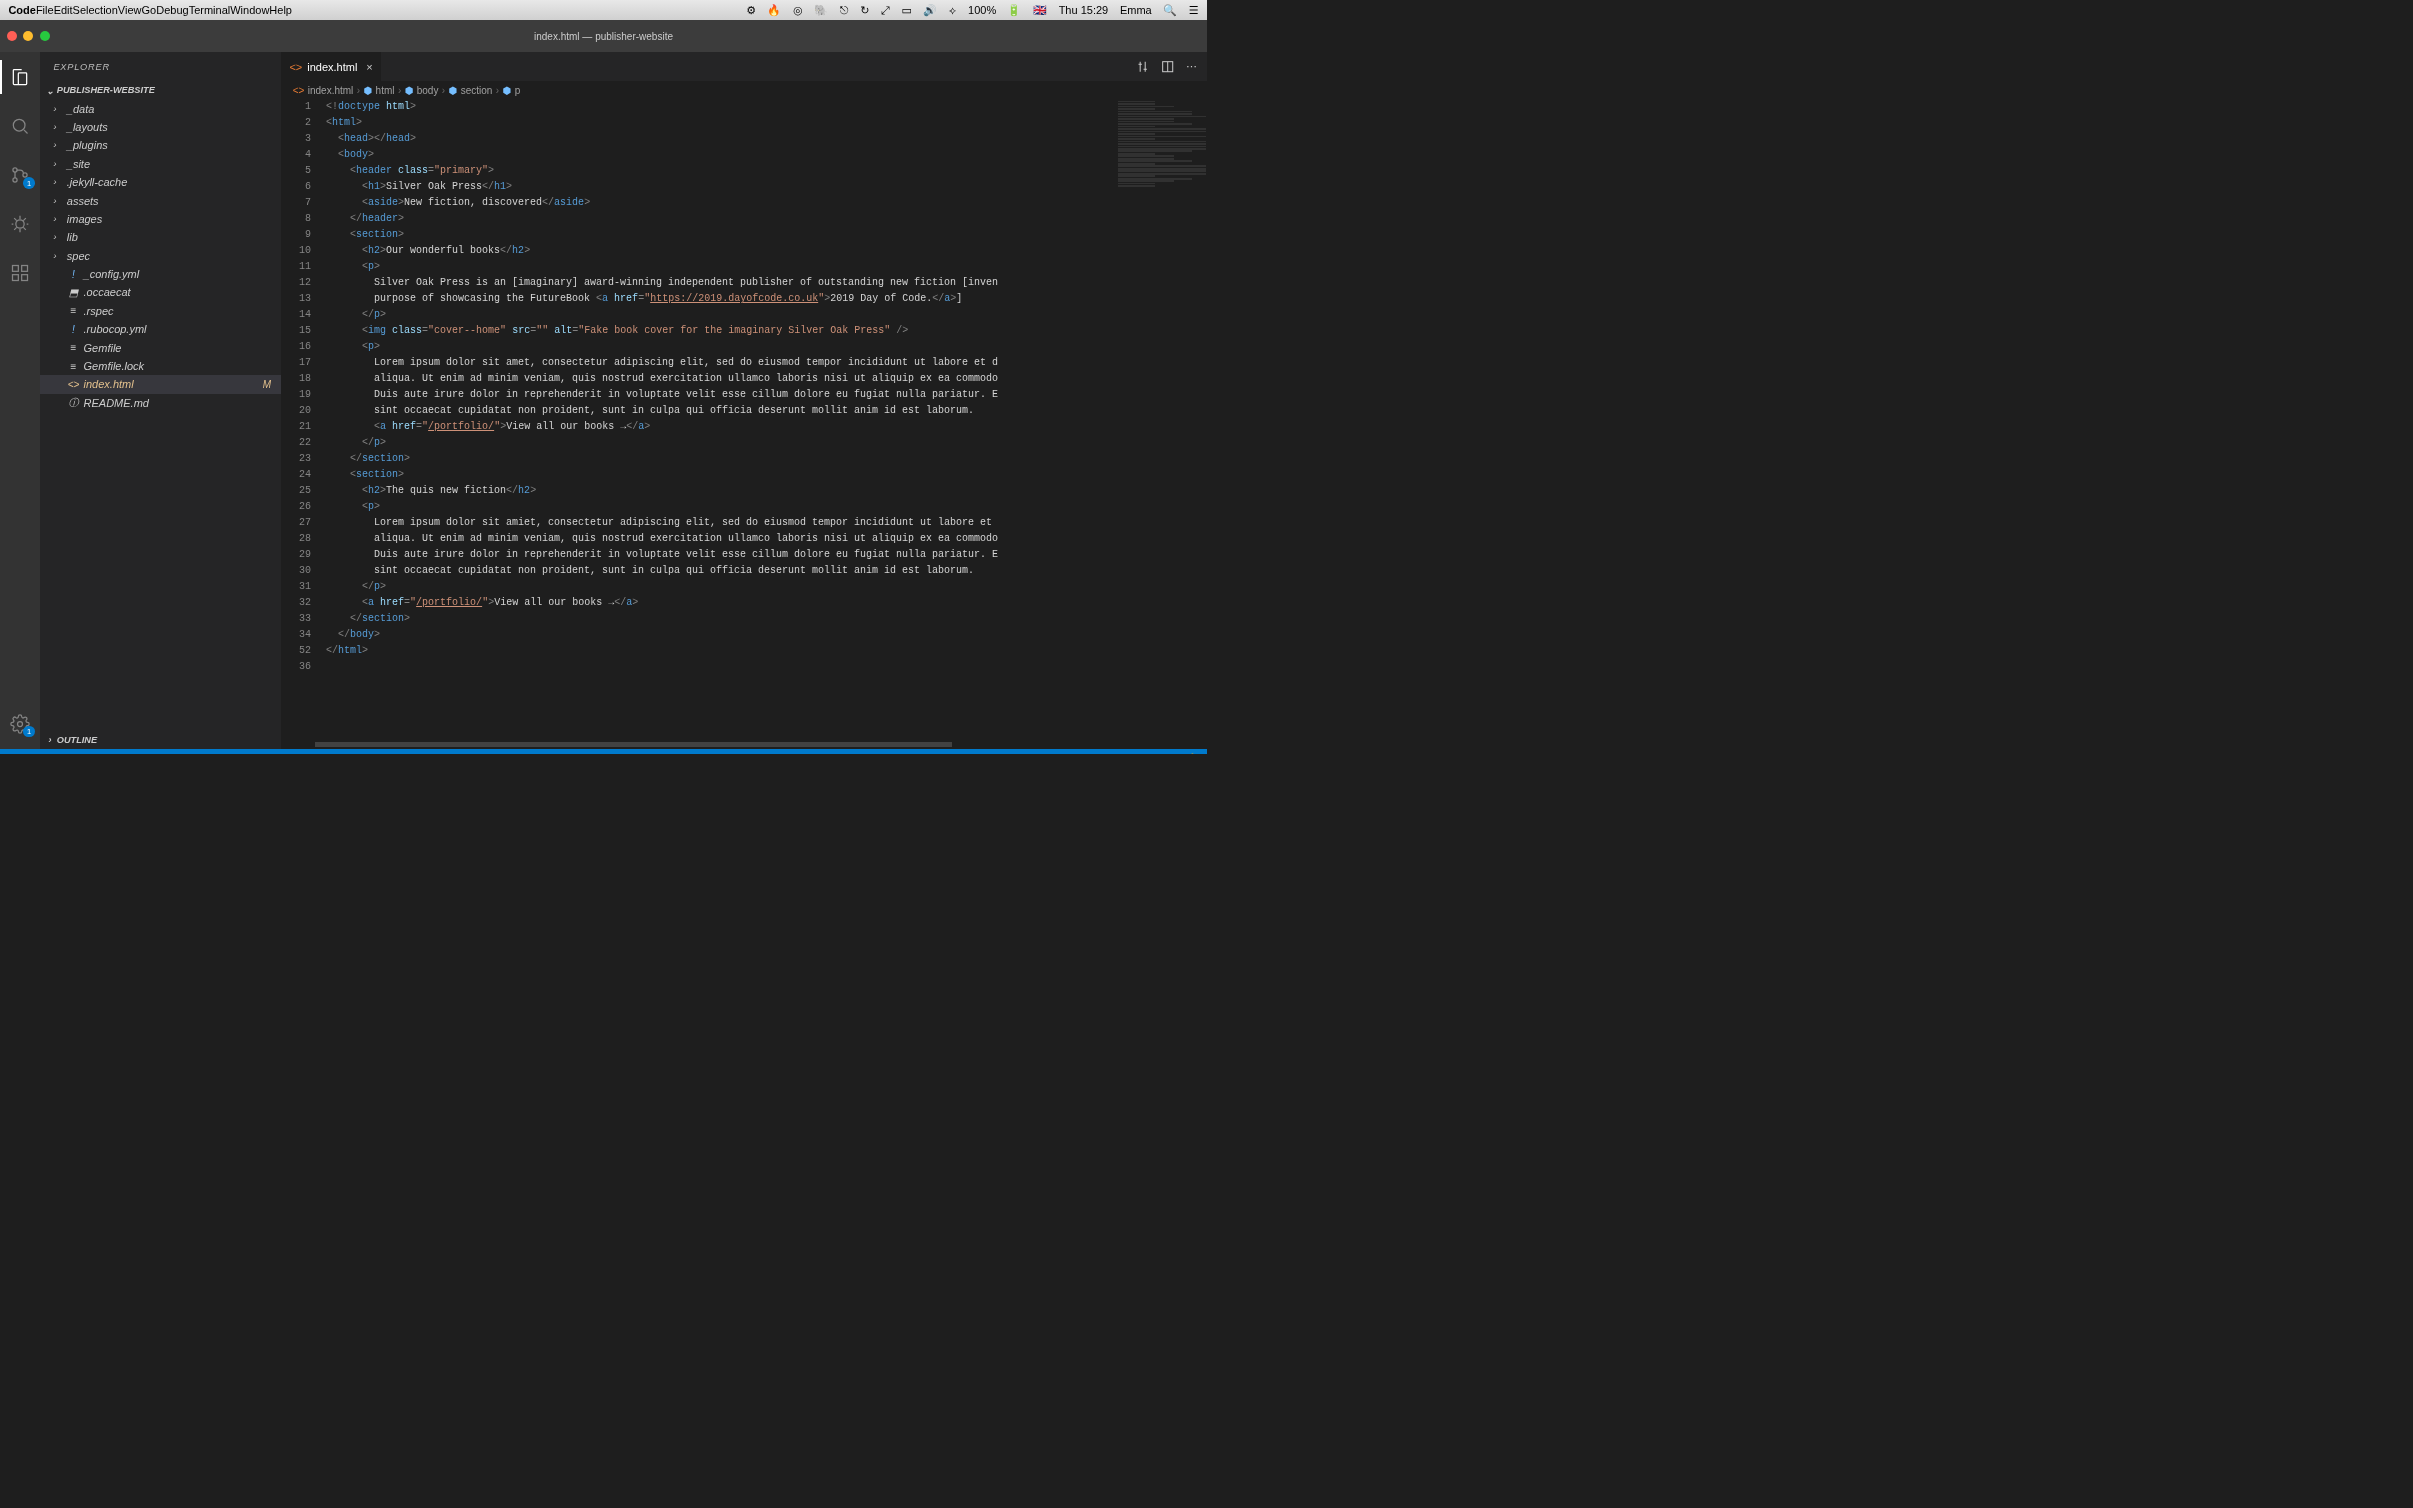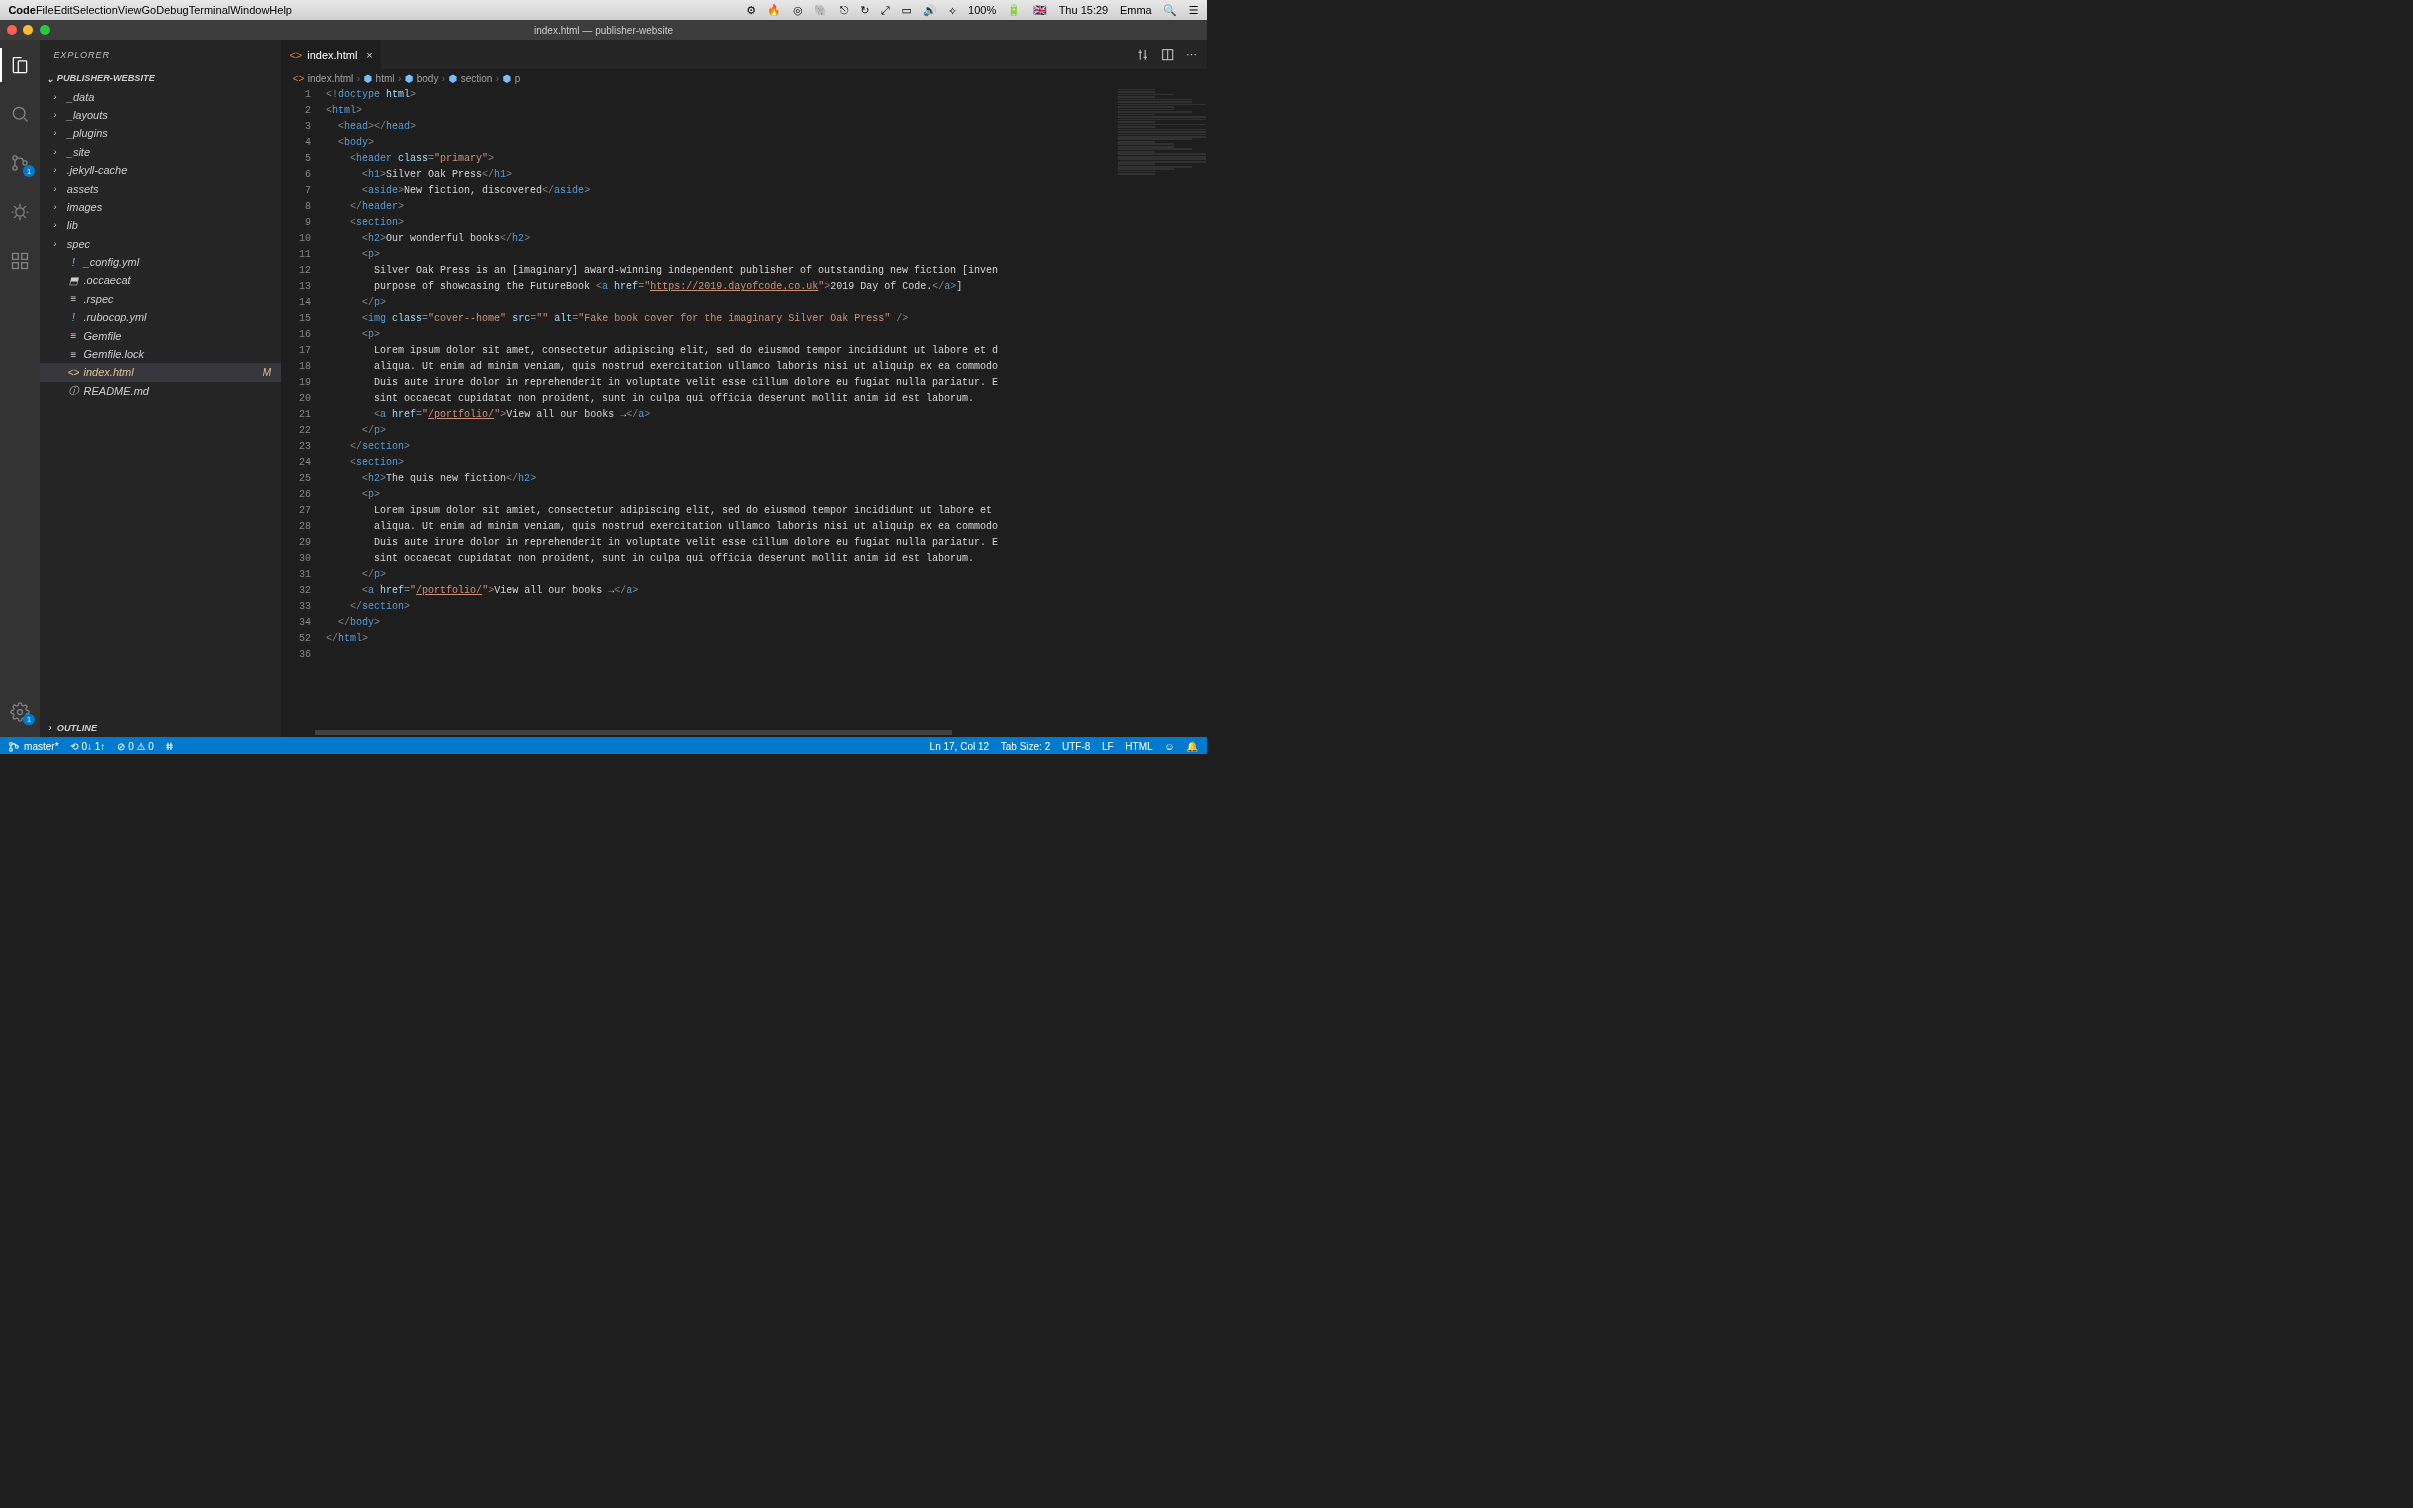--- a/index.html
+++ b/index.html
@@ -23,21 +23,21 @@
   padding: 0 8.4px;
   color: #000;
   font-size: 11px;
 }
 .macos-menubar .right { margin-left: auto; display: flex; align-items: center; gap: 11.7px; }
 .macos-menubar .apple { font-size: 11.7px; }
 .macos-menubar .app-name { font-weight: 600; }
 
 
 .titlebar {
-  height: 20px;
+  height: 32px;
   background: #3c3c3c;
   display: flex;
   align-items: center;
   color: #cccccc;
   font-size: 10px;
   position: relative;
 }
 .traffic-lights { position: absolute; left: 6.7px; display: flex; gap: 6.7px; }
 .traffic-lights .dot { width: 10px; height: 10px; border-radius: 50%; }
 .dot.red { background: #ff5f56; }

